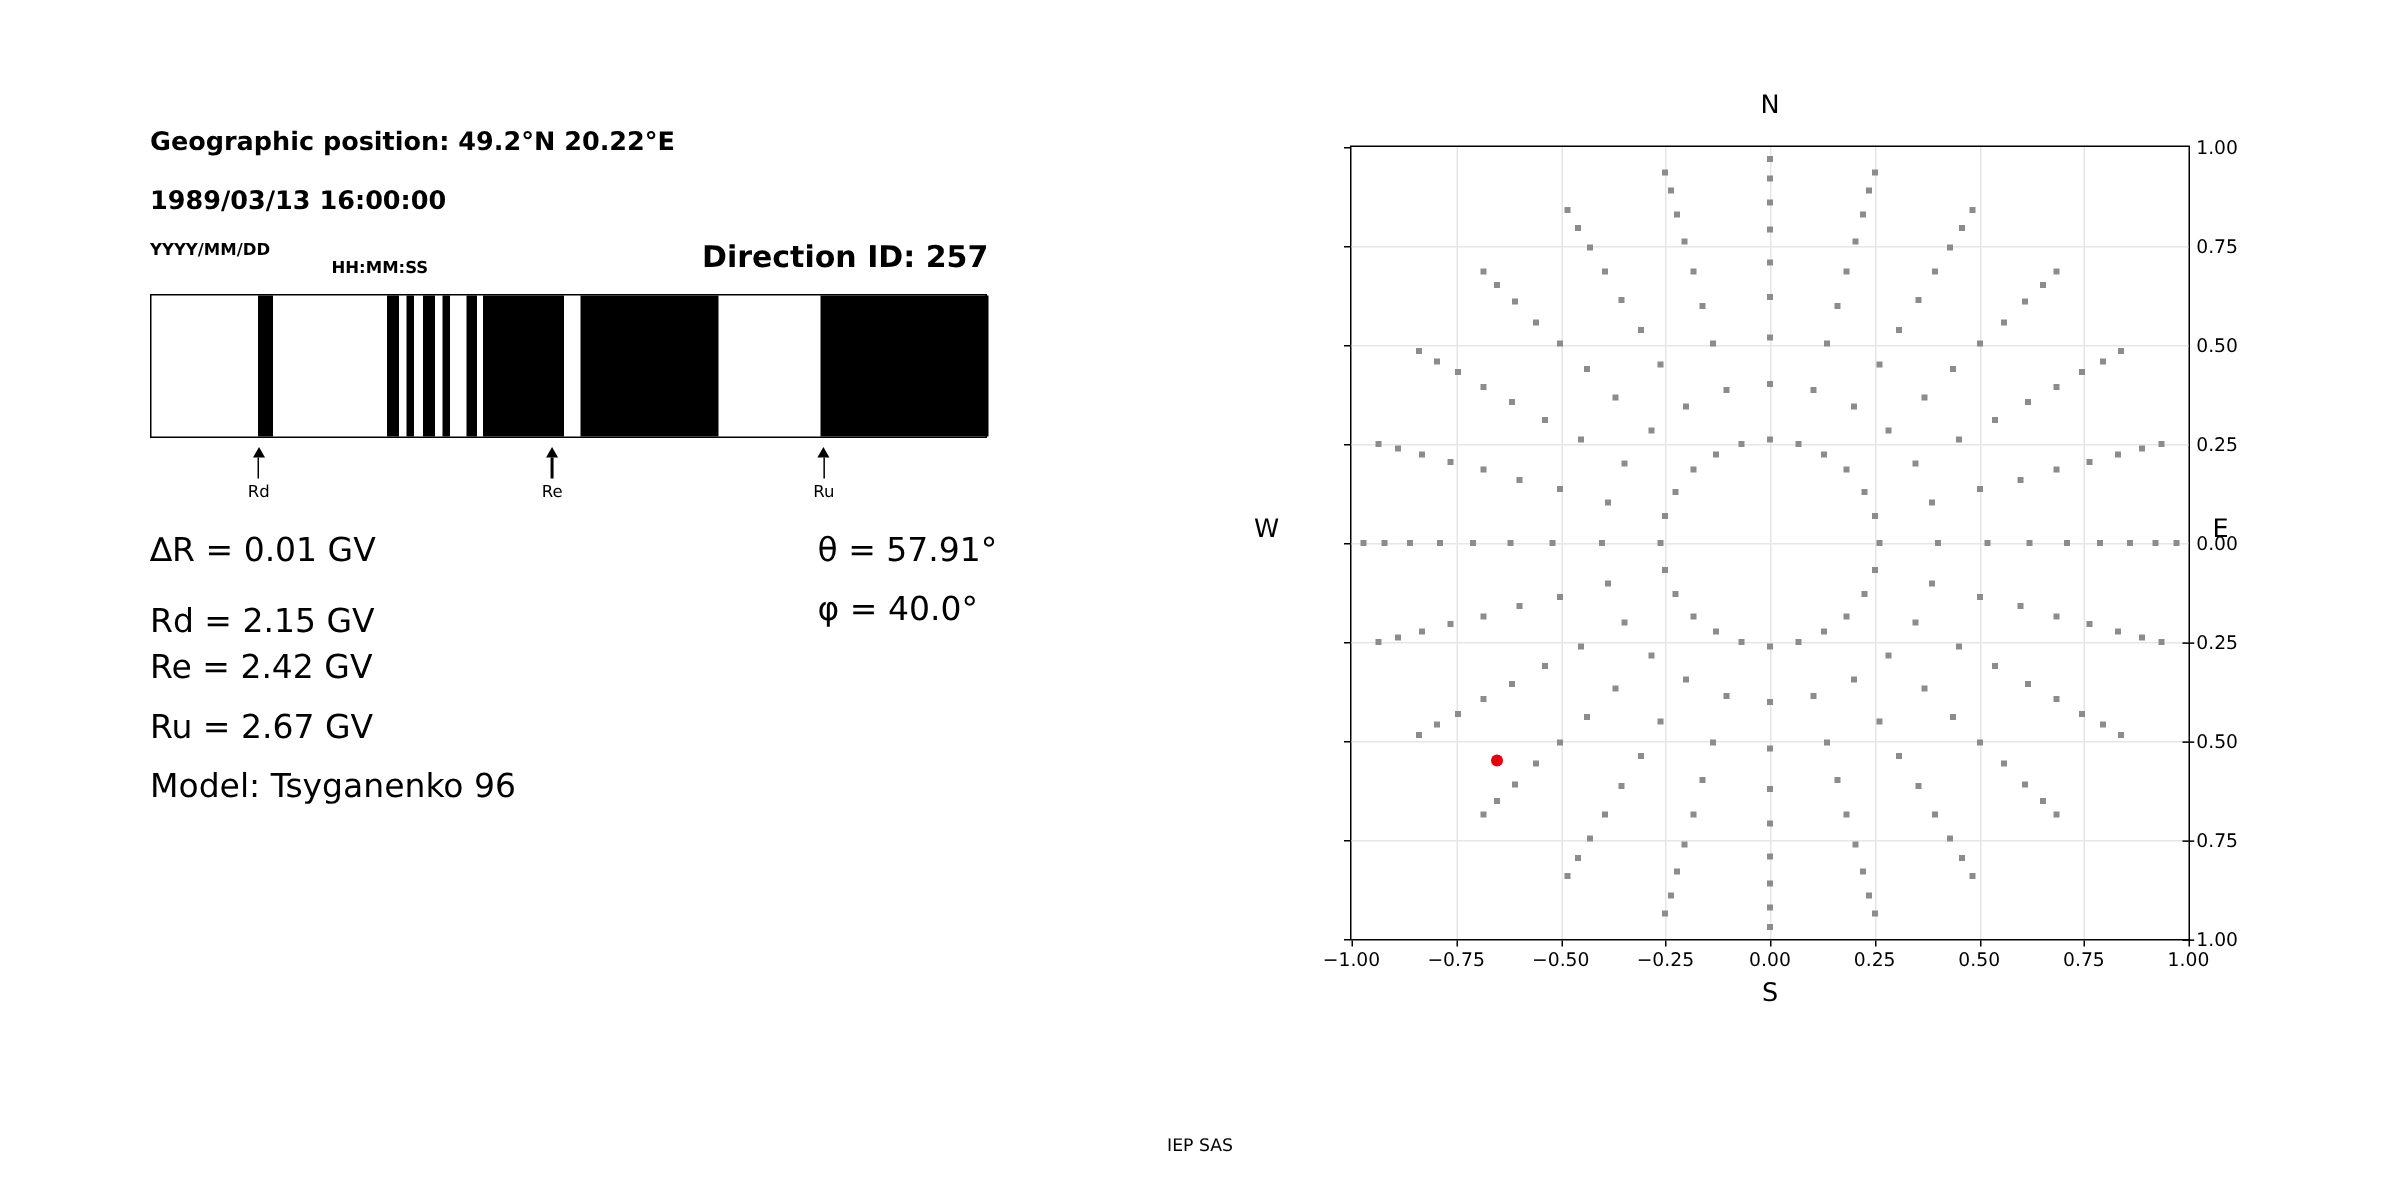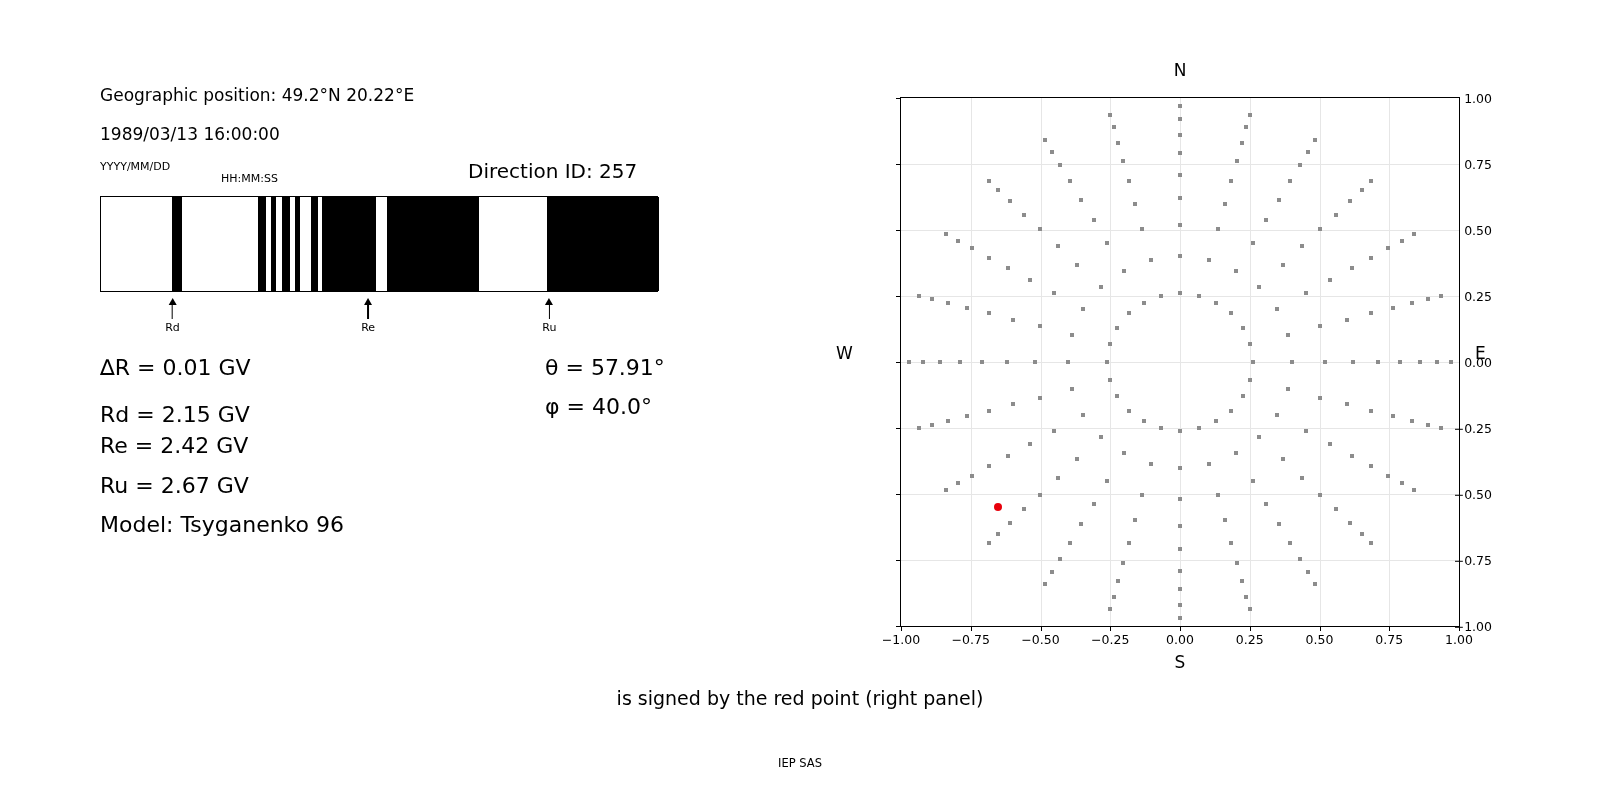--- a/index.html
+++ b/index.html
@@ -20,20 +20,21 @@
   #left-panel {
     position: absolute;
     left: 0;
     top: 0;
     width: 760px;
     height: 640px;
   }
   .text-line {
     position: absolute;
     white-space: nowrap;
+    font-weight: bold;
   }
   #geo-position {
     left: 100px;
     top: 85px;
     font-size: 17px;
   }
   #datetime {
     left: 100px;
     top: 124px;
     font-size: 17px;
@@ -585,15 +586,14 @@
     <div class="xtick-mark" style="left: 449.75px;"></div>
     <div class="xtick-label" style="left: 519.5px;">0.50</div>
     <div class="xtick-mark" style="left: 519.5px;"></div>
     <div class="xtick-label" style="left: 589.25px;">0.75</div>
     <div class="xtick-mark" style="left: 589.25px;"></div>
     <div class="xtick-label" style="left: 659px;">1.00</div>
     <div class="xtick-mark" style="left: 659px;"></div>
   </div>
 
 <div id="caption">
-  <div>is signed by the red point (right panel)</div>
 </div>
 <div id="credit">IEP SAS</div>
 
 </body></html>

